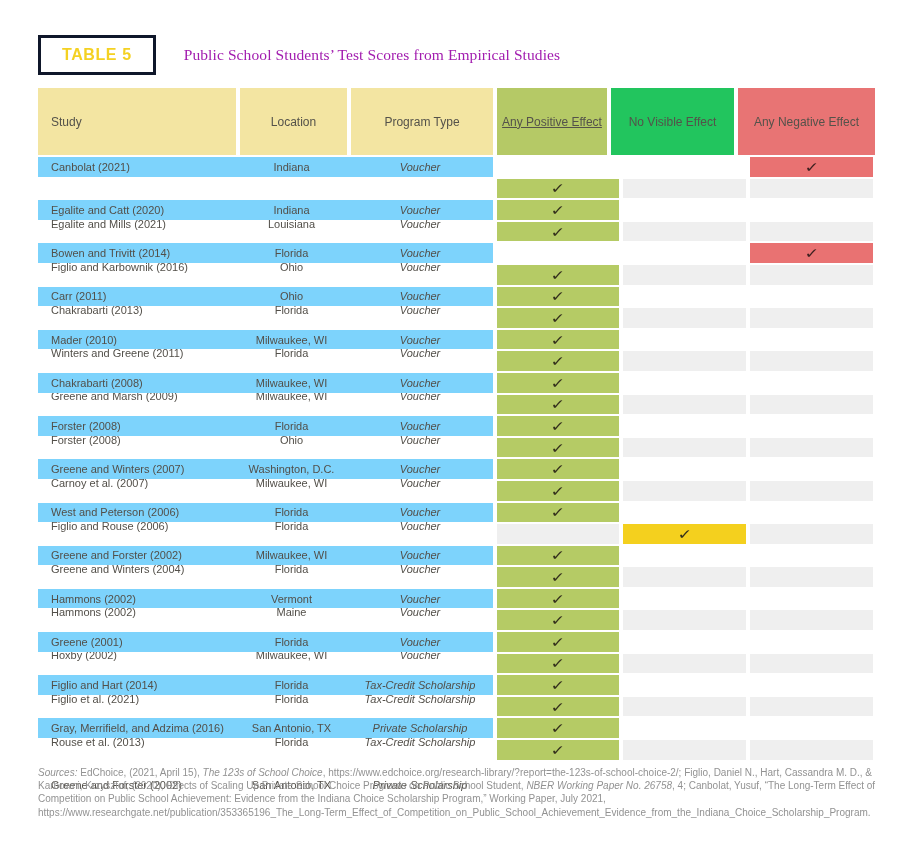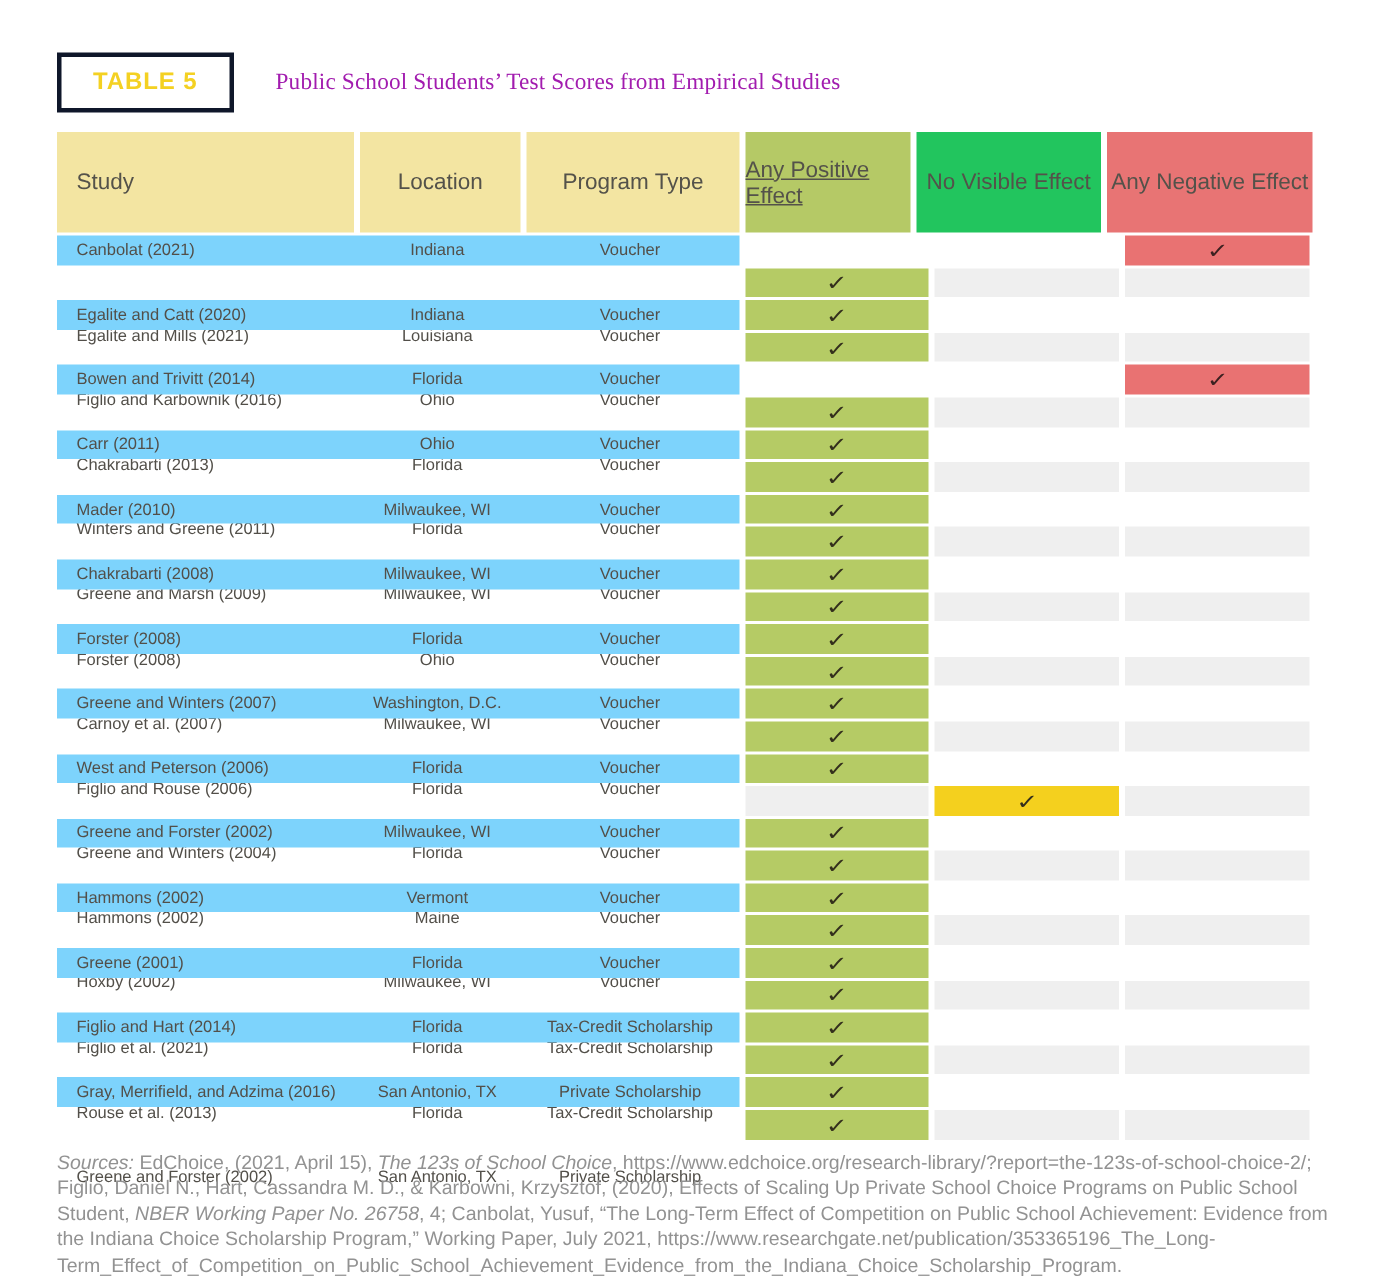--- a/index.html
+++ b/index.html
@@ -21,57 +21,57 @@
   .page-title{
     margin:0 0 0 28px;font-size:15.5px;font-weight:400;
     color:#a21caf;letter-spacing:.1px;font-family:Liberation Serif, serif;
   }
 
   
   .tbl{margin-top:12px;}
   .thead{display:flex;gap:4px;height:67px;margin-bottom:2px;}
   .th{
     display:flex;align-items:center;justify-content:center;
-    font-size:15px;color:#54524a;background:#F3E5A2;text-align:left;
+    font-size:12px;color:#54524a;background:#F3E5A2;text-align:center;
     box-sizing:border-box;
   }
   .th.study{width:198px;justify-content:flex-start;padding-left:13px;}
   .th.location{width:107px;}
   .th.program{width:142px;}
   .th.positive{width:110px;background:#B5C966;text-decoration:underline;}
   .th.novisible{width:123px;background:#22c55e;}
   .th.negative{width:137px;background:#E87474;}
 
   .row{display:flex;gap:4px;height:19.6px;margin-bottom:2px;}
   .cell{box-sizing:border-box;}
   .cell.info{width:455px;display:flex;}
   .sub{display:flex;align-items:center;font-size:11px;color:#524f49;box-sizing:border-box;}
   .sub.study{width:198px;padding-left:13px;}
   .sub.location{width:111px;justify-content:center;text-align:center;}
-  .sub.program{width:146px;justify-content:center;text-align:center;}
+  .sub.program{width:146px;justify-content:center;text-align:center;font-style:italic;}
   .cell.effect{display:flex;align-items:center;justify-content:center;width:122px;}
   .cell.effect.none,.cell.effect.negative{width:123px;}
 
   .even .info{background:#7dd3fc;}
   .odd  .info{background:#14b8a6;margin-top:45px;}
   .even .effect{background:#ffffff;}
   .odd  .effect{background:#EFEFEF;}
   .effect.positive.checked{background:#B5CB65;}
   .effect.none.checked{background:#F4D01E;}
   .effect.negative.checked{background:#E97272;}
   .check{
     font-size:14px;font-weight:bold;color:#332f1c;
     transform:scaleX(1.25);line-height:1;
   }
   .effect.negative .check{color:#3d2020;}
 
   
   .sources{
     width:848px;margin:6px 0 16px 0;
-    font-size:13px;line-height:1.33;color:#929292;
+    font-size:10px;line-height:1.33;color:#929292;
     overflow-wrap:anywhere;
   }
   .it{font-style:italic;}
 </style>
 </head>
 <body>
 
 <div class="page">
 
   <div class="title-row">

